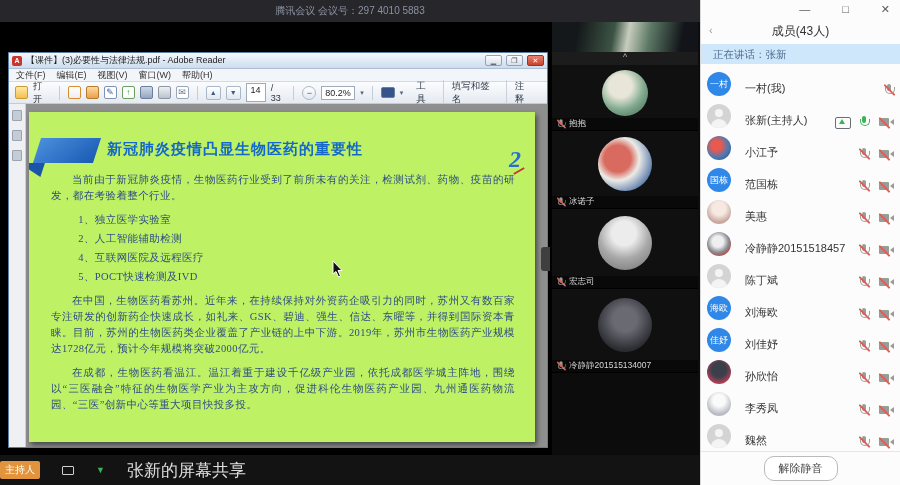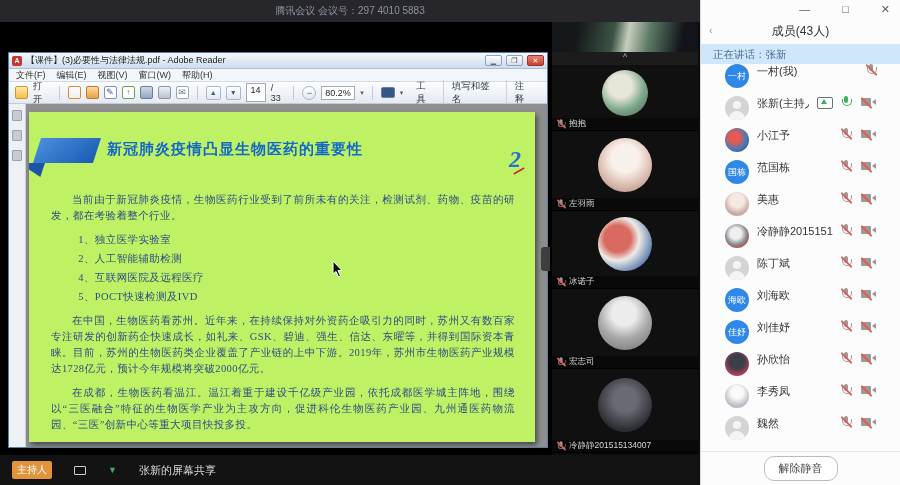--- a/index.html
+++ b/index.html
@@ -66,21 +66,21 @@
   #banner-wedge { position:absolute; left:8px; top:26px; width:60px; height:25px;
     background:linear-gradient(135deg,#4a8edc,#1a5bb4); transform:skewX(-18deg); }
   #banner-wedge::after { content:""; position:absolute; left:-14px; top:25px; width:0; height:0;
     border-top:14px solid #1a55a8; border-left:26px solid transparent; }
   #slide-title { position:absolute; left:78px; top:28px; font-size:15px; font-weight:bold; color:#1468c8;
     letter-spacing:1px; white-space:nowrap; }
   #slide-logo { position:absolute; right:14px; top:34px; font-size:24px; font-style:italic; font-weight:bold;
     color:#2a6fd0; font-family:"Liberation Serif", serif; }
   #slide-logo::after { content:""; position:absolute; left:4px; bottom:1px; width:12px; height:2px;
     background:#c6362c; transform:rotate(-30deg); }
-  #slide-body { position:absolute; left:22px; right:20px; top:80px; font-family:"Liberation Serif", serif;
+  #slide-body { position:absolute; left:22px; right:20px; top:60px; font-family:"Liberation Serif", serif;
     font-size:10.5px; color:#2e4d85; letter-spacing:.4px; }
   #slide-body p { text-indent:2em; line-height:16px; margin-bottom:8px; text-align:justify; }
   #slide-body ul { list-style:none; padding-left:2.6em; margin:2px 0 8px; }
   #slide-body li { line-height:16px; margin:3px 0; }
   #cursor { position:absolute; left:303px; top:148px; }
 
   
   #vhandle { position:absolute; left:541px; top:247px; width:9px; height:24px; background:#3f3f3f;
     border-radius:3px 0 0 3px; }
 
@@ -124,46 +124,46 @@
   
   #members { position:absolute; left:700px; top:0; width:200px; height:485px; background:#fcfcfc;
     border-left:1px solid #d8d8d8; }
   #m-wincontrols { position:absolute; top:3px; right:10px; display:flex; gap:32px; color:#5a5a5a; font-size:11px; }
   #m-header { position:absolute; top:19px; left:0; right:0; height:24px; line-height:24px;
     text-align:center; font-size:12px; color:#333; }
   #m-collapse { position:absolute; left:8px; top:19px; height:24px; line-height:23px; color:#999; font-size:11px; }
   #m-speakbar { position:absolute; top:44px; left:0; right:0; height:20px; background:#cfe7fa;
     line-height:20px; padding-left:12px; font-size:10.5px; color:#4d6f92; }
   #m-list { position:absolute; top:64px; left:0; right:0; bottom:34px; overflow:hidden; }
-  .mrow { height:32px; display:flex; align-items:flex-start; padding:0 24px; gap:8px; }
+  .mrow { height:32px; display:flex; align-items:flex-end; padding:0 6px; gap:14px; }
   .av { width:24px; height:24px; border-radius:50%; flex:none; display:flex; align-items:center;
     justify-content:center; overflow:hidden; position:relative; }
   .av.blue { background:#2f87e8; color:#fff; font-size:9px; letter-spacing:0; }
   .av.def { background:#d4d4d4; }
   .av.def::before { content:""; position:absolute; top:5px; left:8px; width:8px; height:8px; border-radius:50%; background:#f4f4f4; }
   .av.def::after { content:""; position:absolute; top:15px; left:4px; width:16px; height:10px; border-radius:8px 8px 0 0; background:#f4f4f4; }
   .ph1 { background:radial-gradient(circle at 40% 40%, #e85a4f 0 24%, #4a7ab5 58%, #2d4a75); }
   .ph2 { background:radial-gradient(circle at 50% 35%, #f5e9e2 0 34%, #c9a8a0 70%); }
   .ph3 { background:radial-gradient(circle at 45% 40%, #efefef 0 28%, #8a8f96 55%, #c0392b 82%); }
   .ph4 { background:radial-gradient(circle at 50% 40%, #3a3f4a 0 38%, #c3405a 78%); }
   .ph5 { background:radial-gradient(circle at 50% 35%, #fafafa 0 30%, #b8bcc2 70%); }
   .mname { flex:1; font-size:11px; color:#333; white-space:nowrap; overflow:hidden; }
   .ricons { display:flex; gap:10px; align-items:center; flex:none; }
   #m-footer { position:absolute; left:0; right:0; bottom:0; height:34px; background:#fcfcfc;
     border-top:1px solid #e6e6e6; display:flex; align-items:center; justify-content:center; }
   #unmute-btn { border:1px solid #bbb; background:#fff; border-radius:10px; font-size:11px;
     color:#444; padding:4px 14px; font-family:"Liberation Sans", sans-serif; }
 
   
   #bbar { position:absolute; left:0; top:455px; width:752px; height:30px; background:#131313;
-    display:flex; align-items:center; gap:22px; padding-left:12px; }
+    display:flex; align-items:center; gap:22px; padding-left:0; }
   #host-badge { background:#e2943c; color:#fff; font-size:10px; padding:2px 5px; border-radius:2px; }
   .mon-ic { width:12px; height:9px; border:1.5px solid #cfcfcf; border-radius:1px; position:relative; }
   .dl-arrow { color:#3db157; font-size:9px; }
-  #share-text { color:#ddd; font-size:11px; }
+  #share-text { color:#ddd; font-size:17px; }
 </style>
 </head>
 <body>
 
 <div id="meeting">
 
   <div id="titlebar">
     <span>腾讯会议  会议号：297 4010 5883</span>
   </div>
 
@@ -253,29 +253,20 @@
 
     <div class="vtile" style="height:66px">
       <div class="vavatar va1"></div>
       <div class="vlabel">
         <span class="ic mic sm">
             <span class="slash"></span>
           </span>
         <span>抱抱</span>
       </div>
     </div>
-    <div class="vtile" style="height:80px">
-      <div class="vavatar va2"></div>
-      <div class="vlabel">
-        <span class="ic mic sm">
-            <span class="slash"></span>
-          </span>
-        <span>左羽雨</span>
-      </div>
-    </div>
     <div class="vtile" style="height:78px">
       <div class="vavatar va4"></div>
       <div class="vlabel">
         <span class="ic mic sm">
             <span class="slash"></span>
           </span>
         <span>冰诺子</span>
       </div>
     </div>
     <div class="vtile" style="height:80px">

